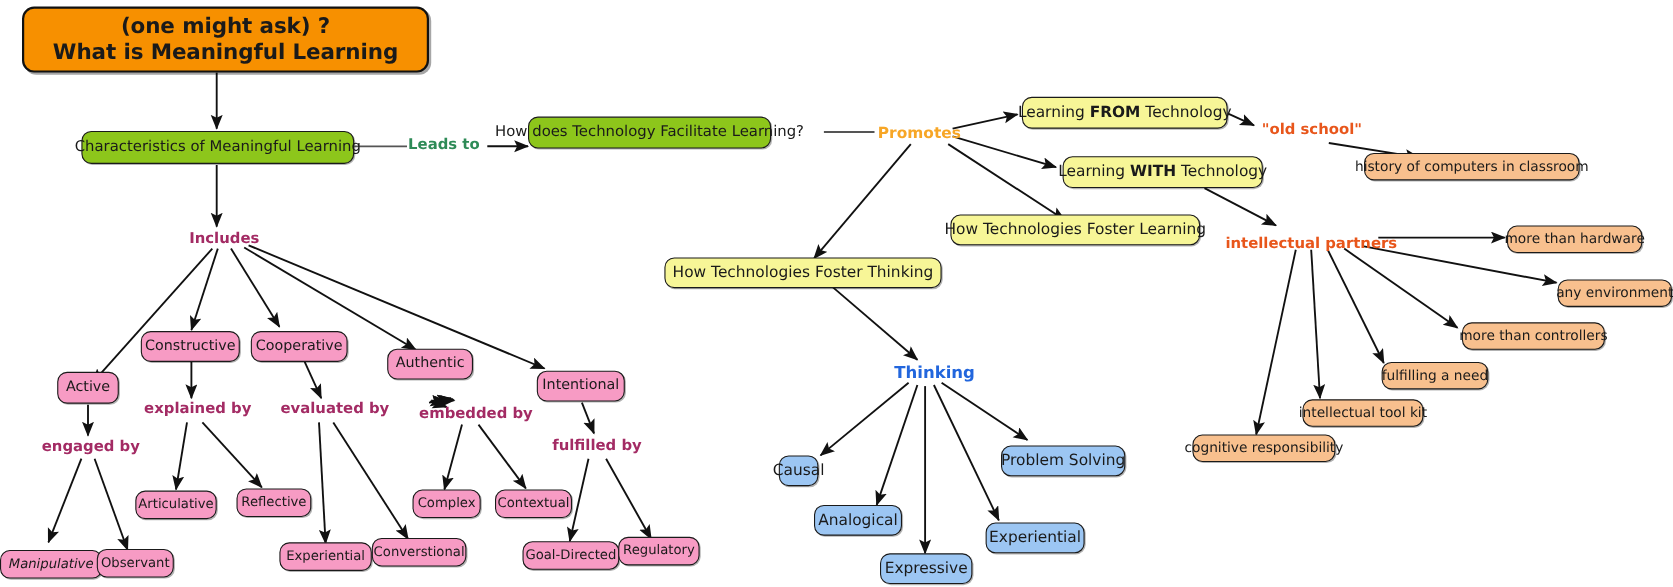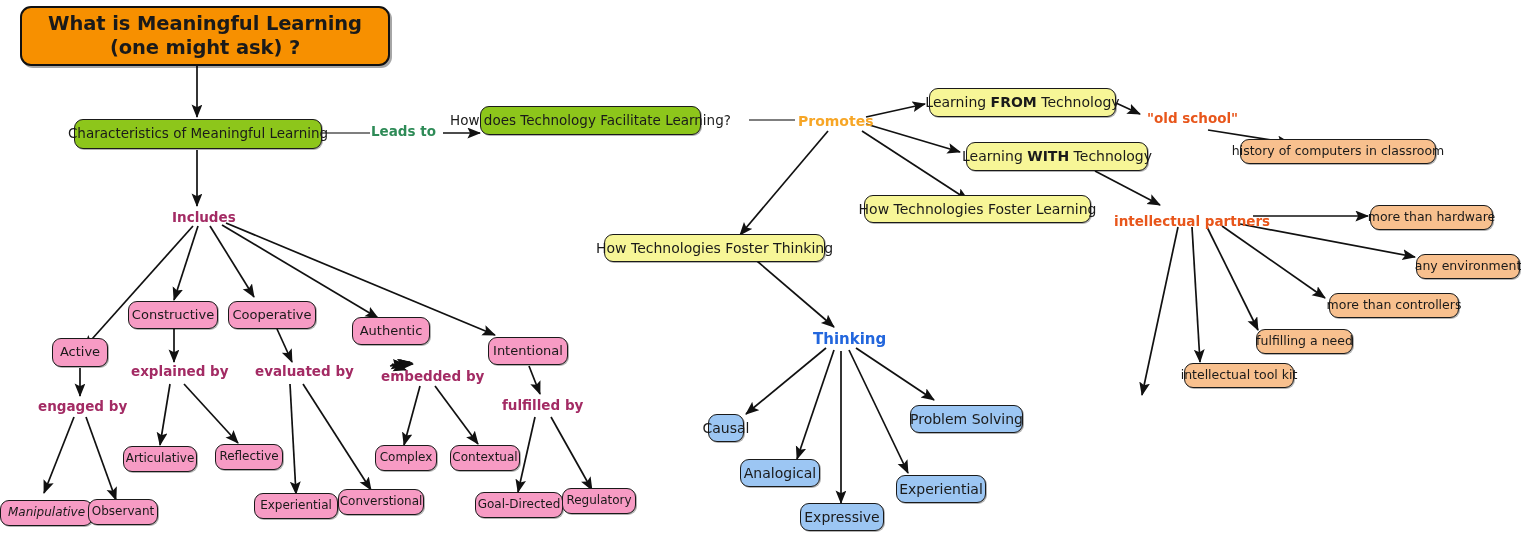--- a/index.html
+++ b/index.html
@@ -168,41 +168,41 @@
       <path d="M856,348 L934,400"></path>
     </g>
 
     <g stroke="#555" stroke-width="1.6" fill="none">
       <path d="M322,133 L370,133"></path>
       <path d="M749,120 L795,120"></path>
     </g>
   </svg>
 
   <div class="node n-root" style="left:20px;top:6px;width:370px;height:60px;flex-direction:column;">
+    <span>(one might ask) ?</span>
     <span>What is Meaningful Learning</span>
-    <span>(one might ask) ?</span>
   </div>
 
   <div class="node n-green" style="left:74px;top:119px;width:248px;height:30px;">
     <span>Characteristics of Meaningful Learning</span>
   </div>
   <div class="node n-green" style="left:480px;top:106px;width:221px;height:29px;">
     <span>How does Technology Facilitate Learning?</span>
   </div>
 
   <div class="node n-yellow" style="left:929px;top:88px;width:187px;height:29px;">
     <span><span>Learning </span><b class="bold-in">FROM</b><span> Technology</span></span>
   </div>
   <div class="node n-yellow" style="left:966px;top:142px;width:182px;height:29px;">
     <span><span>Learning </span><b class="bold-in">WITH</b><span> Technology</span></span>
   </div>
   <div class="node n-yellow" style="left:864px;top:195px;width:227px;height:28px;">
     <span>How Technologies Foster Learning</span>
   </div>
-  <div class="node n-yellow" style="left:604px;top:234px;width:221px;height:28px;">
+  <div class="node n-yellow" style="left:604px;top:234px;width:252px;height:28px;">
     <span>How Technologies Foster Thinking</span>
   </div>
 
   <div class="node n-pink" style="left:52px;top:338px;width:56px;height:29px;">
     <span>Active</span>
   </div>
   <div class="node n-pink" style="left:128px;top:301px;width:90px;height:28px;">
     <span>Constructive</span>
   </div>
   <div class="node n-pink" style="left:228px;top:301px;width:88px;height:28px;">
@@ -272,20 +272,23 @@
   </div>
   <div class="node n-peach" style="left:1329px;top:293px;width:130px;height:25px;">
     <span>more than controllers</span>
   </div>
   <div class="node n-peach" style="left:1256px;top:329px;width:97px;height:25px;">
     <span>fulfilling a need</span>
   </div>
   <div class="node n-peach" style="left:1184px;top:363px;width:110px;height:25px;">
     <span>intellectual tool kit</span>
   </div>
+  <div class="node n-peach" style="left:1084px;top:395px;width:130px;height:25px;">
+    <span>cognitive responsibility</span>
+  </div>
 
   <div class="linklabel ll-green" style="left:371px;top:123px;">Leads to</div>
 
   <div class="linklabel ll-pink" style="left:172px;top:209px;">Includes</div>
 
   <div class="linklabel ll-pink" style="left:38px;top:398px;">engaged by</div>
 
   <div class="linklabel ll-pink" style="left:131px;top:363px;">explained by</div>
 
   <div class="linklabel ll-pink" style="left:255px;top:363px;">evaluated by</div>

